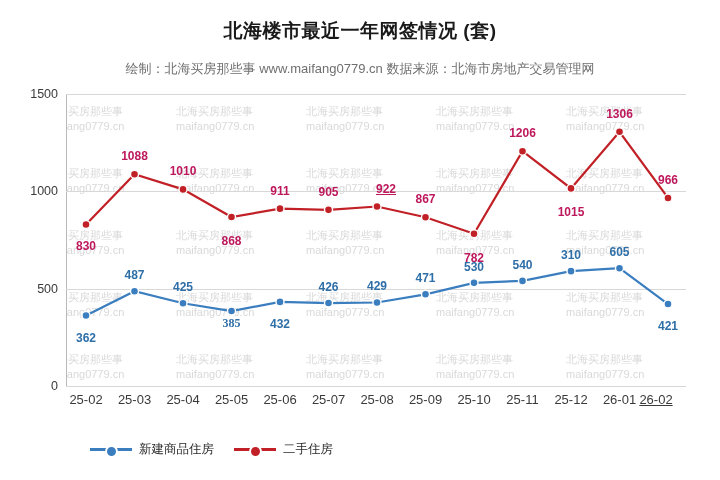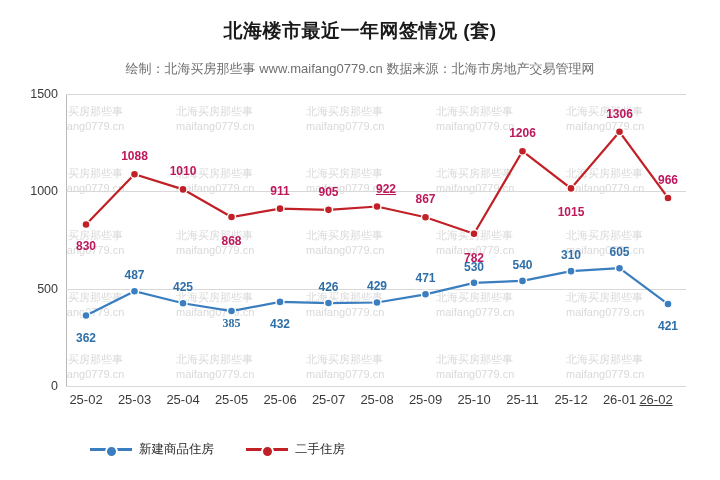--- a/index.html
+++ b/index.html
@@ -109,21 +109,21 @@
   .pt-label.blue { color: #2f6fa8; }
   .pt-label.red  { color: #be185d; }
   #legend {
     position: absolute;
     left: 66px;
     top: 432px;
     width: 620px;
     height: 34px;
     display: flex;
     align-items: center;
-    gap: 32px;
+    gap: 20px;
     padding-left: 24px;
     box-sizing: border-box;
   }
   .legend-item {
     display: flex;
     align-items: center;
     gap: 7px;
     font-size: 12.5px;
     color: #2b2b2b;
   }

